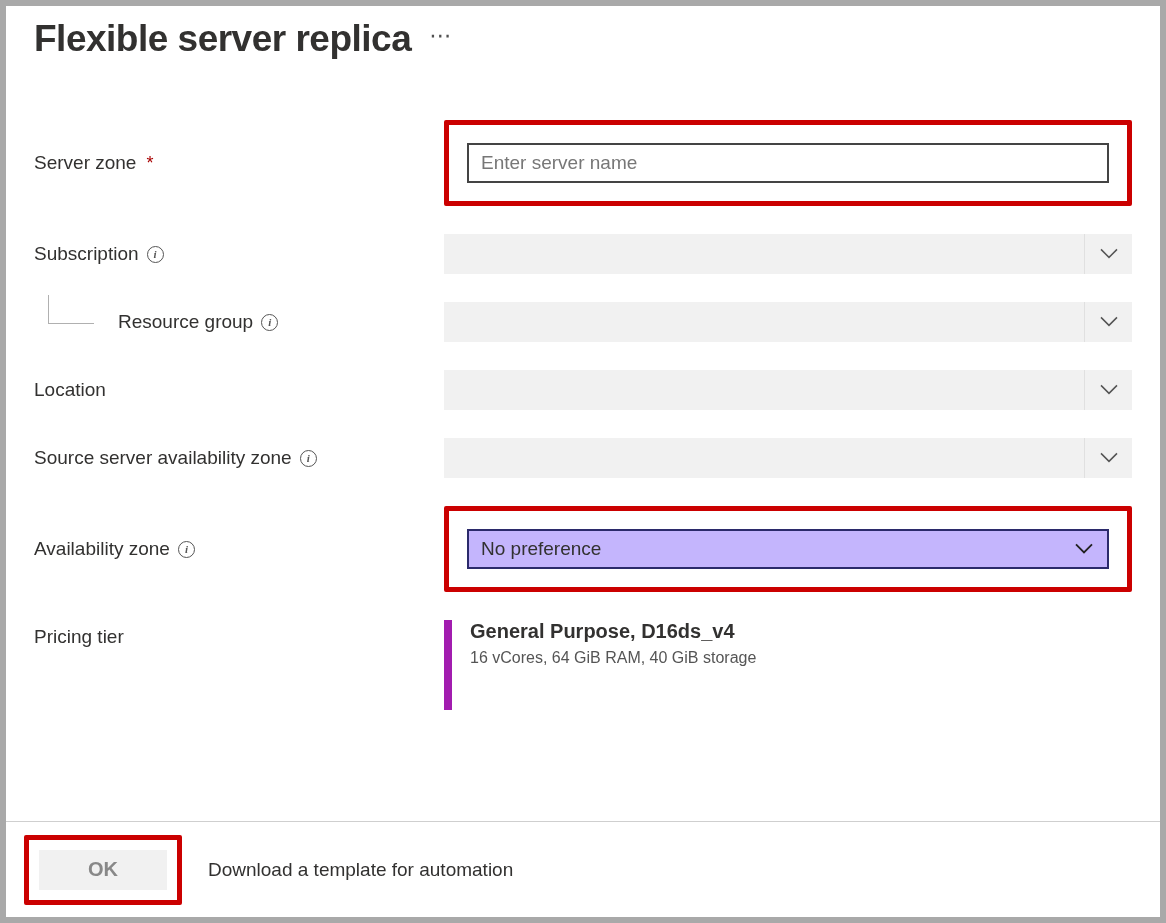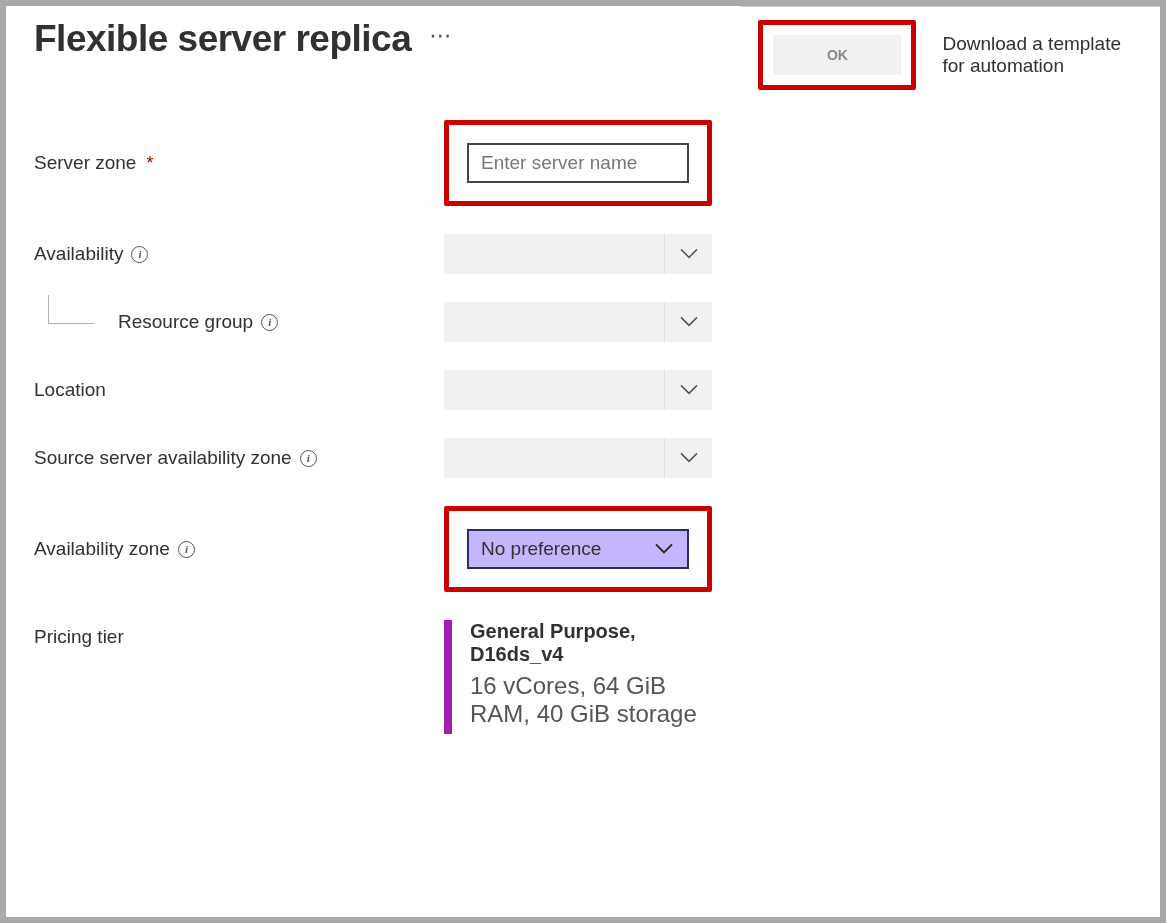--- a/index.html
+++ b/index.html
@@ -9,21 +9,21 @@
     color: #323130;
     background: #a9a9a9;
   }
   .page {
     width: 1166px;
     height: 923px;
     background: #ffffff;
     margin: 0 auto;
     border: 6px solid #a9a9a9;
     display: flex;
-    flex-direction: row;
+    flex-direction: column;
     position: relative;
   }
   .content {
     flex: 1 1 auto;
     padding: 10px 28px 0 28px;
     overflow: hidden;
   }
   .header-row {
     display: flex;
     align-items: center;
@@ -155,21 +155,21 @@
     border-left: 8px solid #a21caf;
     padding: 0 0 6px 18px;
     min-height: 90px;
   }
   .pricing-title {
     font-size: 20px;
     font-weight: 600;
     margin-bottom: 6px;
   }
   .pricing-detail {
-    font-size: 24px;
+    font-size: 16px;
     color: #555;
   }
   .footer-bar {
     height: 96px;
     border-top: 1px solid #cfcfcf;
     display: flex;
     align-items: center;
     padding: 0 18px;
     gap: 26px;
     background: #fff;
@@ -178,21 +178,21 @@
     border: 5px solid #cb0000;
     padding: 10px;
     border-radius: 2px;
   }
   .ok-button {
     width: 128px;
     height: 40px;
     background: #f1f1f1;
     border: none;
     color: #888;
-    font-size: 14px;
+    font-size: 20px;
     font-weight: 600;
     display: flex;
     align-items: center;
     justify-content: center;
     cursor: default;
   }
   .dl-link {
     font-size: 19px;
     color: #323130;
   }
@@ -213,21 +213,21 @@
 
       <div class="label">
         <span>Server zone</span>
         <span class="req">*</span>
       </div>
       <div class="control highlight-box">
         <input class="text-input" type="text" placeholder="Enter server name" style="">
       </div>
 
       <div class="label">
-        <span>Availability</span>
+        <span>Subscription</span>
         <span class="info-icon">i</span>
       </div>
       <div class="control">
         <div class="select-disabled">
           <span></span>
           <div class="chev-box"></div>
           <span class="chev">
             <svg width="18" height="12" viewBox="0 0 18 12">
                 <path d="M1 2 L9 10 L17 2" stroke="#555" stroke-width="1.5" fill="none"></path>
               </svg>

